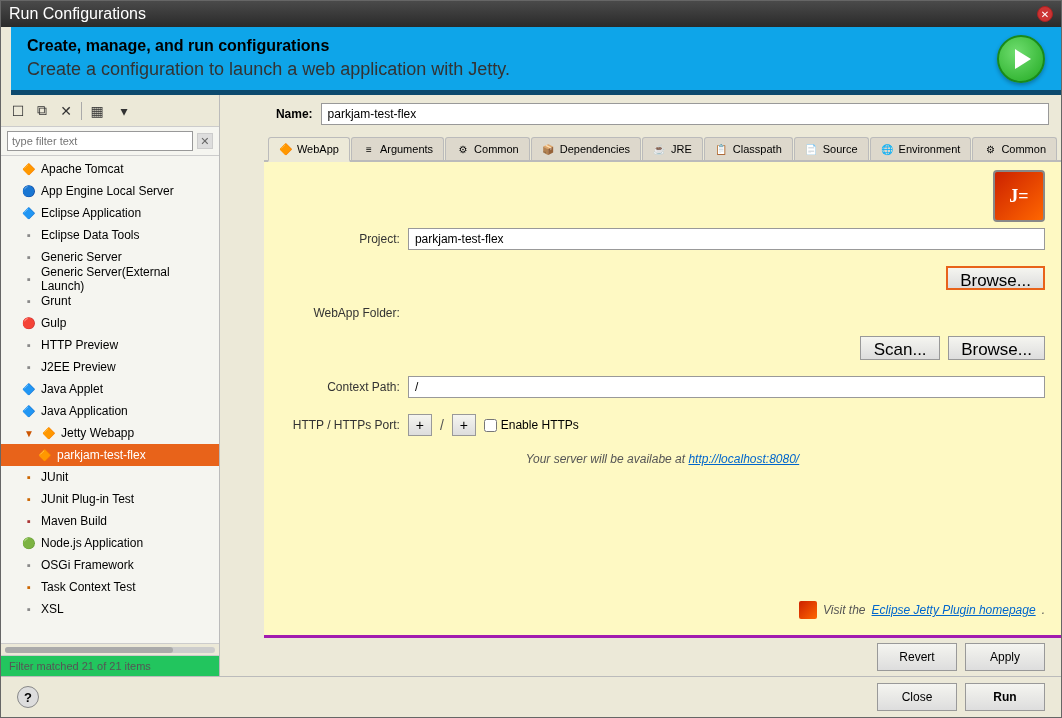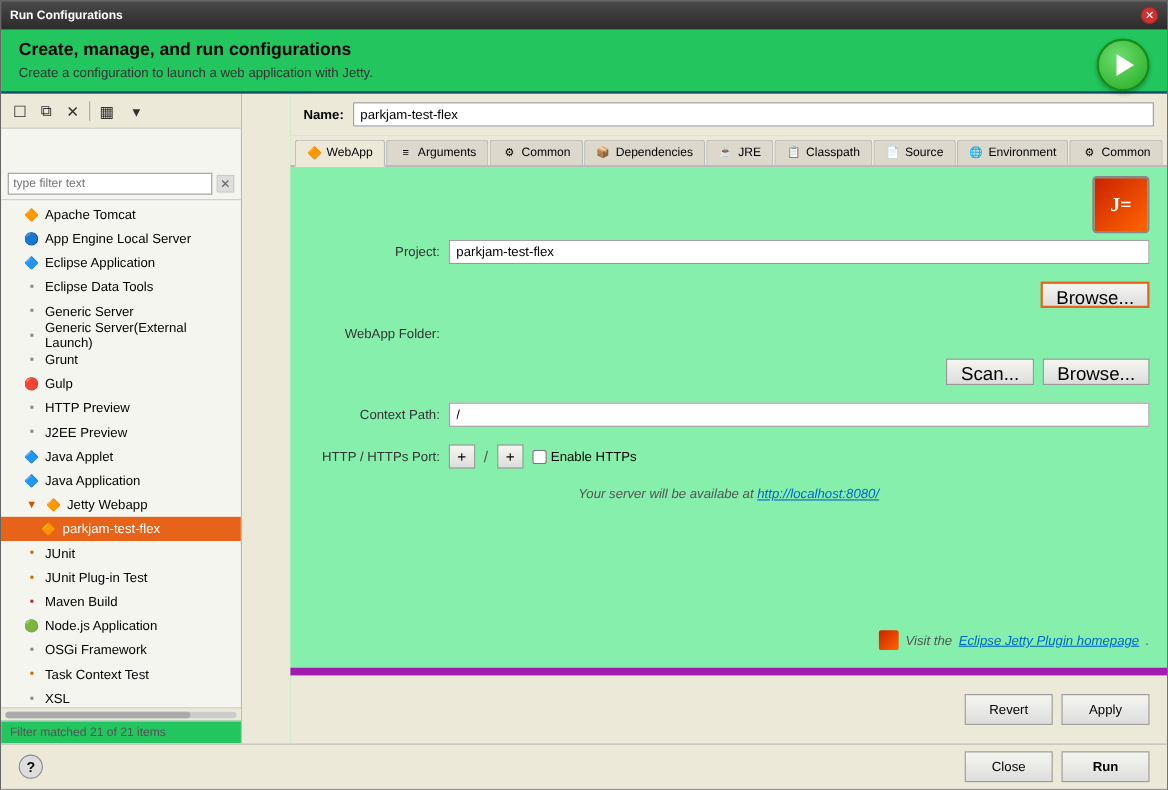--- a/index.html
+++ b/index.html
@@ -1,50 +1,50 @@
 <!DOCTYPE html>
 <html><head>
   <meta charset="utf-8">
   <style>
     * { box-sizing: border-box; margin: 0; padding: 0; }
     body { font-family: 'Segoe UI', Arial, sans-serif; font-size: 12px; background: #d4d0c8; width: 1062px; height: 718px; overflow: hidden; }
 
     .window { width: 1062px; height: 718px; display: flex; flex-direction: column; background: #ece9d8; border: 1px solid #666; }
 
     .title-bar { background: linear-gradient(to bottom, #4a4a4a, #2a2a2a); color: white; padding: 4px 8px; display: flex; align-items: center; justify-content: space-between; height: 26px; }
-    .title-bar-text { font-size: 11px; font-weight: bold; color: white; }
+    .title-bar-text { font-size: 16px; font-weight: normal; color: white; }
     .title-bar-close { width: 16px; height: 16px; background: #cc3333; border-radius: 50%; border: 1px solid #aa2222; display: flex; align-items: center; justify-content: center; color: white; font-size: 10px; cursor: pointer; }
     .header-title { font-size: 16px; font-weight: bold; color: #000; margin-bottom: 4px; }
     .run-btn { width: 48px; height: 48px; background: radial-gradient(circle at 40% 35%, #6fdd6f, #22aa22); border-radius: 50%; border: 2px solid #1a8a1a; display: flex; align-items: center; justify-content: center; cursor: pointer; box-shadow: 0 2px 4px rgba(0,0,0,0.3); }
     .run-btn-triangle { width: 0; height: 0; border-top: 10px solid transparent; border-bottom: 10px solid transparent; border-left: 16px solid white; margin-left: 3px; }
 
     .content { display: flex; flex: 1; overflow: hidden; }
 
     
     .left-panel { width: 258px; border-right: 1px solid #bbb; background: #f5f5f0; display: flex; flex-direction: column; }
     .toolbar { display: flex; align-items: center; padding: 4px 6px; gap: 2px; border-bottom: 1px solid #ccc; background: #ece9d8; height: 32px; }
     .toolbar-btn { width: 22px; height: 22px; border: 1px solid transparent; background: transparent; display: flex; align-items: center; justify-content: center; cursor: pointer; font-size: 14px; color: #333; }
     .toolbar-separator { width: 1px; height: 18px; background: #aaa; margin: 0 2px; }
 
-    .filter-box { padding: 4px 6px; border-bottom: 1px solid #ccc; display: flex; align-items: center; gap: 4px; margin-top: 36px; }
+    .filter-box { padding: 4px 6px; border-bottom: 1px solid #ccc; display: flex; align-items: center; gap: 4px; }
     .filter-input { flex: 1; height: 20px; border: 1px solid #999; padding: 0 4px; font-size: 11px; background: white; color: #888; }
     .filter-clear { width: 16px; height: 16px; font-size: 11px; color: #666; cursor: pointer; border: 1px solid #ccc; background: #ddd; display: flex; align-items: center; justify-content: center; }
 
     .tree { flex: 1; overflow-y: auto; padding: 2px 0; }
     .tree-item { display: flex; align-items: center; padding: 2px 4px; cursor: pointer; font-size: 12px; height: 22px; }
     .tree-item.selected { background: #e8631a; color: white; }
     .tree-item.selected .tree-label { color: white; }
     .tree-item .icon { width: 16px; height: 16px; margin-right: 4px; display: flex; align-items: center; justify-content: center; font-size: 11px; flex-shrink: 0; }
     .tree-label { font-size: 12px; }
     .tree-child { padding-left: 20px; }
 
     .filter-status { padding: 4px 8px; font-size: 11px; color: #555; border-top: 1px solid #ccc; background: #22c55e; }
 
     
-    .right-panel { flex: 1; display: flex; flex-direction: column; background: #86efac; margin-left: 44px; }
+    .right-panel { flex: 1; display: flex; flex-direction: column; background: #fef9c3; margin-left: 44px; }
 
     .name-row { display: flex; align-items: center; padding: 8px 12px; background: #ece9d8; gap: 8px; }
     .name-label { font-size: 12px; font-weight: bold; }
     .name-input { flex: 1; height: 22px; border: 1px solid #999; padding: 0 6px; font-size: 12px; background: white; }
 
     .tabs { display: flex; border-bottom: 2px solid #bbb; background: #ece9d8; padding: 4px 4px 0 4px; gap: 1px; }
     .tab { padding: 4px 10px; border: 1px solid #bbb; border-bottom: none; background: #ddd8cc; font-size: 11px; cursor: pointer; display: flex; align-items: center; gap: 4px; border-radius: 3px 3px 0 0; }
     .tab.active { background: #ece9d8; border-bottom: 2px solid #ece9d8; margin-bottom: -2px; z-index: 1; }
     .tab-icon { width: 14px; height: 14px; display: flex; align-items: center; justify-content: center; }
 
@@ -61,21 +61,21 @@
     .https-checkbox input { margin: 0; }
 
     .server-message { text-align: center; font-size: 12px; color: #555; font-style: italic; }
     .server-link { color: #0066cc; text-decoration: underline; cursor: pointer; }
     .jetty-logo { width: 52px; height: 52px; background: linear-gradient(135deg, #cc2200, #ff6600); border: 2px solid #888; border-radius: 4px; display: flex; align-items: center; justify-content: center; }
     .jetty-logo-text { color: white; font-size: 18px; font-weight: bold; font-family: serif; }
 
     .bottom-link { display: flex; align-items: center; justify-content: flex-end; gap: 6px; font-size: 12px; color: #555; font-style: italic; }
     .bottom-link a { color: #0066cc; text-decoration: underline; cursor: pointer; text-align: right; }
 
-    .bottom-bar { display: flex; align-items: flex-start; justify-content: flex-end; gap: 8px; padding: 17px 16px; border-top: 7px solid #a21caf; background: #ece9d8; }
+    .bottom-bar { display: flex; align-items: flex-start; justify-content: flex-end; gap: 8px; padding: 5px 16px; border-top: 3px solid #a21caf; background: #ece9d8; }
     .bottom-btn { padding: 4px 20px; border: 1px solid #999; background: linear-gradient(to bottom, #f5f5f0, #ddd); font-size: 12px; cursor: pointer; height: 28px; min-width: 80px; }
 
     .footer-bar { display: flex; align-items: center; justify-content: space-between; padding: 6px 16px; border-top: 1px solid #bbb; background: #ece9d8; }
     .help-btn { width: 22px; height: 22px; border-radius: 50%; border: 1px solid #888; background: #ddd; display: flex; align-items: center; justify-content: center; cursor: pointer; font-weight: bold; font-size: 13px; }
     .footer-right { display: flex; gap: 8px; }
 
     
     .icon-tomcat { color: #cc5500; }
     .icon-appengine { color: #4488cc; }
     .icon-eclipse { color: #5588bb; }
@@ -98,23 +98,23 @@
 </head>
 <body>
 
 <div class="window">
 
   <div class="title-bar">
     <span class="title-bar-text">Run Configurations</span>
     <div class="title-bar-close">✕</div>
   </div>
 
-  <div class="header-wrapper" style="background:#22c55e; border-bottom:2px solid #0c4a6e; padding:10px 60px 10px 16px; position:relative;">
+  <div class="header-wrapper" style="background:#0ea5e9; border-bottom:5px solid #0c4a6e; padding:10px 60px 10px 16px; position:relative;margin-left:10px;">
     <div class="header-title">Create, manage, and run configurations</div>
-    <div style="font-size:12px; color:#333; margin-top:3px;">Create a configuration to launch a web application with Jetty.</div>
+    <div style="font-size:18px; color:#333; margin-top:3px;">Create a configuration to launch a web application with Jetty.</div>
     <div style="position:absolute; right:16px; top:8px;">
       <div class="run-btn">
         <div class="run-btn-triangle"></div>
       </div>
     </div>
   </div>
 
   <div class="content">
 
     <div class="left-panel">

